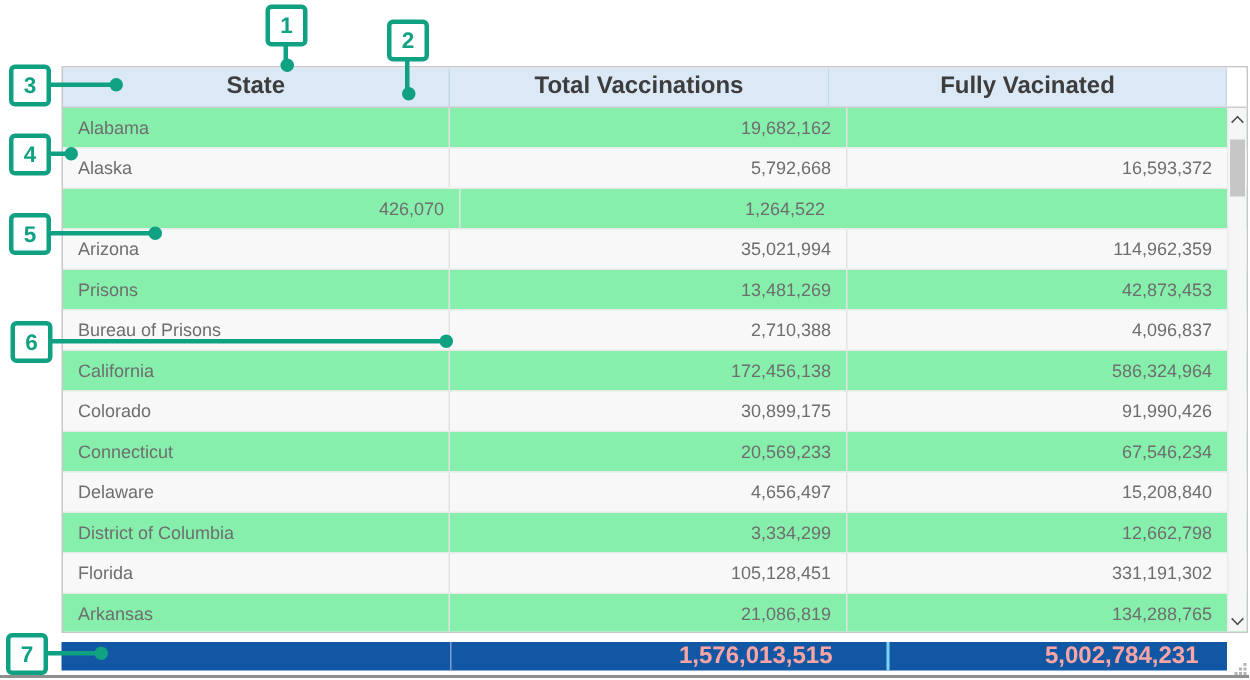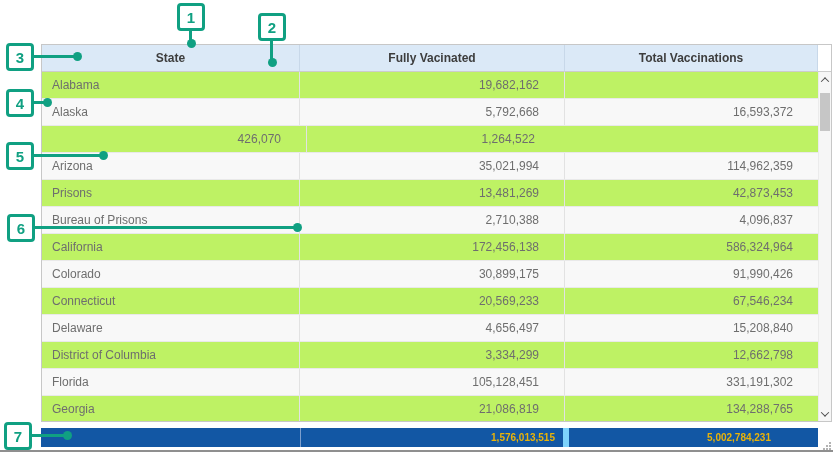--- a/index.html
+++ b/index.html
@@ -3,48 +3,48 @@
 <meta charset="utf-8">
 <style>
   html,body{margin:0;padding:0;background:#fff;}
   body{font-family:"Liberation Sans", sans-serif;}
   .stage{position:relative;width:833px;height:453px;background:#ffffff;overflow:hidden;}
 
   
   .panel{position:absolute;left:41px;top:44px;width:791px;height:378px;
          box-sizing:border-box;border:1px solid #c7c7c7;background:#fff;overflow:hidden;}
   .thead{display:flex;height:27px;box-sizing:border-box;}
-  .hcell{background:#dbe9f7;color:#3d3d3d;font-size:12px;font-weight:bold;
+  .hcell{background:#dbe9f7;color:#3d3d3d;font-size:16px;font-weight:bold;
          display:flex;align-items:center;justify-content:center;box-sizing:border-box;
          border-right:1px solid #c8d8e9;border-bottom:1px solid #cccccc;}
   .hc1{width:258px;} .hc2{width:265px;} .hc3{width:253px;}
   .hspacer{flex:1;background:#ffffff;border-bottom:1px solid #cccccc;box-sizing:border-box;}
 
-  .tbody .row{display:flex;height:27px;box-sizing:border-box;border-bottom:1px solid #e9e9e9;background:#bef264;}
+  .tbody .row{display:flex;height:27px;box-sizing:border-box;border-bottom:1px solid #e9e9e9;background:#86efac;}
   .tbody .row:nth-child(even){background:#f8f8f8;}
   .cell{font-size:12px;color:#6e6e6e;display:flex;align-items:center;box-sizing:border-box;}
   .cell.state{width:258px;padding-left:10px;border-right:1px solid #e2e2e2;}
-  .cell.num{justify-content:flex-end;padding-right:25px;}
+  .cell.num{justify-content:flex-end;padding-right:10px;}
   .cell.n2{width:265px;border-right:1px solid #e2e2e2;}
   .cell.n3{width:253px;}
 
   
   .scrollbar{position:absolute;top:27px;right:0;bottom:0;width:13px;background:#f6f6f6;border-left:1px solid #ebebeb;box-sizing:border-box;}
   .sb-btn{position:absolute;left:0;width:12px;height:15px;display:flex;align-items:center;justify-content:center;}
   .sb-btn.up{top:0;} .sb-btn.down{bottom:0;}
   .chev{width:5px;height:5px;border-left:1.4px solid #4c4c4c;border-top:1.4px solid #4c4c4c;}
   .chev.up{transform:rotate(45deg) translate(1px,1px);}
   .chev.down{transform:rotate(-135deg) translate(1px,1px);}
   .sb-thumb{position:absolute;left:1px;top:21px;width:10px;height:38px;background:#c6c6c6;}
 
   
   .summary{position:absolute;left:41px;top:428px;width:777px;height:19px;background:#1257a4;display:flex;}
   .scell{box-sizing:border-box;display:flex;align-items:center;justify-content:flex-end;
-         color:#eab308;font-size:10px;font-weight:bold;padding-right:8px;}
-  .sc1{width:259px;} .sc2{width:263px;border-left:1px solid #7d9fcd;} .sc3{width:216px;border-left:6px solid #7dd3fc;}
+         color:#fca5a5;font-size:16px;font-weight:bold;padding-right:8px;}
+  .sc1{width:259px;} .sc2{width:263px;border-left:1px solid #7d9fcd;} .sc3{width:216px;border-left:2px solid #7dd3fc;margin-left:28px;}
 
   
   .co-box{position:absolute;width:28px;height:28px;box-sizing:border-box;background:#ffffff;
           border:3px solid #10a082;border-radius:4px;color:#10a082;font-size:15px;font-weight:bold;
           display:flex;align-items:center;justify-content:center;z-index:6;}
   .co-line{position:absolute;background:#10a082;z-index:5;}
   .co-dot{position:absolute;width:9px;height:9px;border-radius:50%;background:#10a082;z-index:5;}
 
   
   .bottom-rule{position:absolute;left:0;top:450px;width:833px;height:2px;background:#8f8f8f;}
@@ -52,22 +52,22 @@
         box-shadow:6px 0 #b3b3b3,3px 3px #b3b3b3,6px 3px #b3b3b3,0 6px #b3b3b3,3px 6px #b3b3b3,6px 6px #b3b3b3;}
 </style>
 </head>
 <body>
 
 <div class="stage">
 
   <div class="panel">
     <div class="thead">
       <div class="hcell hc1">State</div>
+      <div class="hcell hc3">Total Vaccinations</div>
       <div class="hcell hc2">Fully Vacinated</div>
-      <div class="hcell hc3">Total Vaccinations</div>
       <div class="hspacer"></div>
     </div>
 
     <div class="tbody">
         <div class="row">
           <div class="cell state">Alabama</div>
           <div class="cell num n2">19,682,162</div>
         </div>
         <div class="row">
           <div class="cell state">Alaska</div>
@@ -117,21 +117,21 @@
           <div class="cell state">District of Columbia</div>
           <div class="cell num n2">3,334,299</div>
           <div class="cell num n3">12,662,798</div>
         </div>
         <div class="row">
           <div class="cell state">Florida</div>
           <div class="cell num n2">105,128,451</div>
           <div class="cell num n3">331,191,302</div>
         </div>
         <div class="row">
-          <div class="cell state">Georgia</div>
+          <div class="cell state">Arkansas</div>
           <div class="cell num n2">21,086,819</div>
           <div class="cell num n3">134,288,765</div>
         </div>
       </div>
 
     <div class="scrollbar">
       <div class="sb-btn up">
           <span class="chev up"></span>
         </div>
       <div class="sb-thumb"></div>

